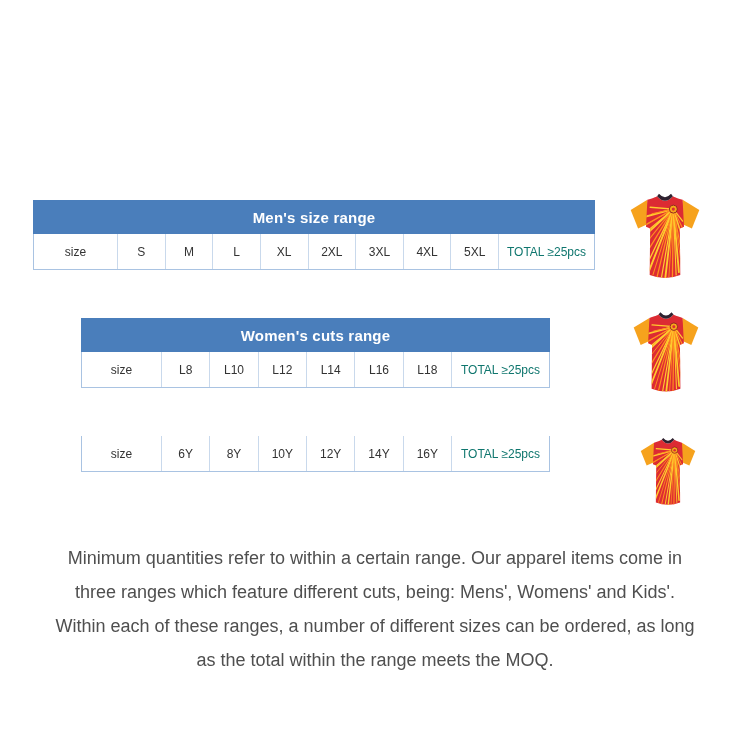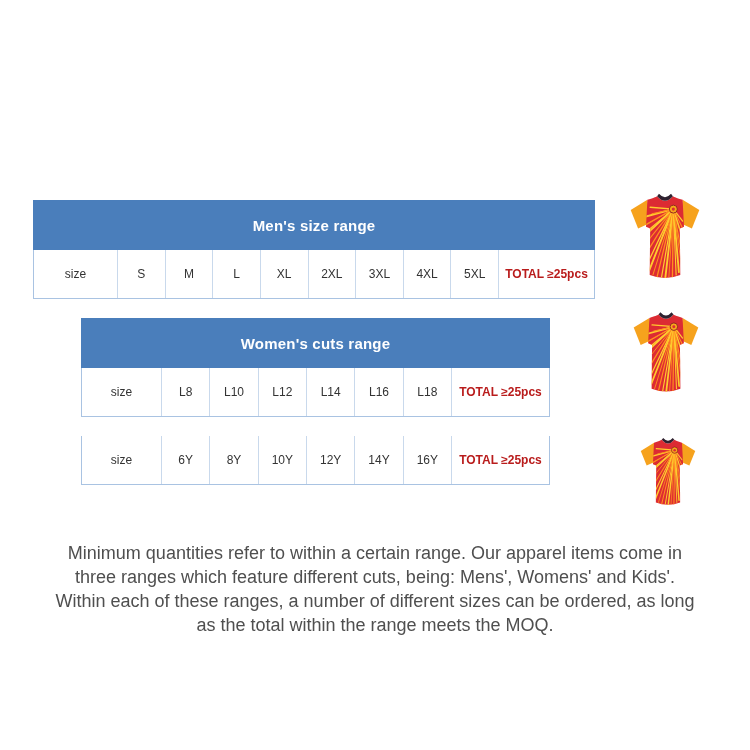--- a/index.html
+++ b/index.html
@@ -2,43 +2,43 @@
 <html><head>
 <meta charset="utf-8">
 <style>
   html,body{margin:0;padding:0;background:#fff;}
   .canvas{
     position:relative;width:750px;height:750px;background:#ffffff;
     font-family:"Liberation Sans", sans-serif;overflow:hidden;
   }
   .size-table{position:absolute;}
   .tbl-header{
-    height:50px;background:#4A7EBB;color:#ffffff;
+    height:34px;background:#4A7EBB;color:#ffffff;
     font-size:15px;font-weight:bold;letter-spacing:0.2px;
     display:flex;align-items:center;justify-content:center;
   }
   .tbl-row{
-    display:flex;height:49px;background:#ffffff;
+    display:flex;height:36px;background:#ffffff;
     border:1px solid #A9C3E2;border-top:none;box-sizing:border-box;
   }
   .cell{
     display:flex;align-items:center;justify-content:center;
     font-size:12px;color:#333333;border-left:1px solid #C9D9EC;
     box-sizing:border-box;
   }
   .cell:first-child{border-left:none;}
   .cell.mid{flex:1;}
-  .cell.total{font-weight:bold;color:#b91c1c;}
+  .cell.total{font-weight:normal;color:#0f766e;}
   .w83{width:83px;}  .w96{width:96px;}
   .w79{width:79px;}  .w98{width:98px;}
   .shirt{position:absolute;}
   .shirt svg{width:100%;height:100%;display:block;}
   .note{
     position:absolute;left:55px;right:55px;top:541px;
-    text-align:center;font-size:18px;line-height:24px;color:#4f4f4f;
+    text-align:center;font-size:18px;line-height:34px;color:#4f4f4f;
   }
 </style>
 </head>
 <body>
 
 <div class="canvas">
 
   <svg width="0" height="0" style="position:absolute" aria-hidden="true">
     <defs>
       <clipPath id="tclip">

